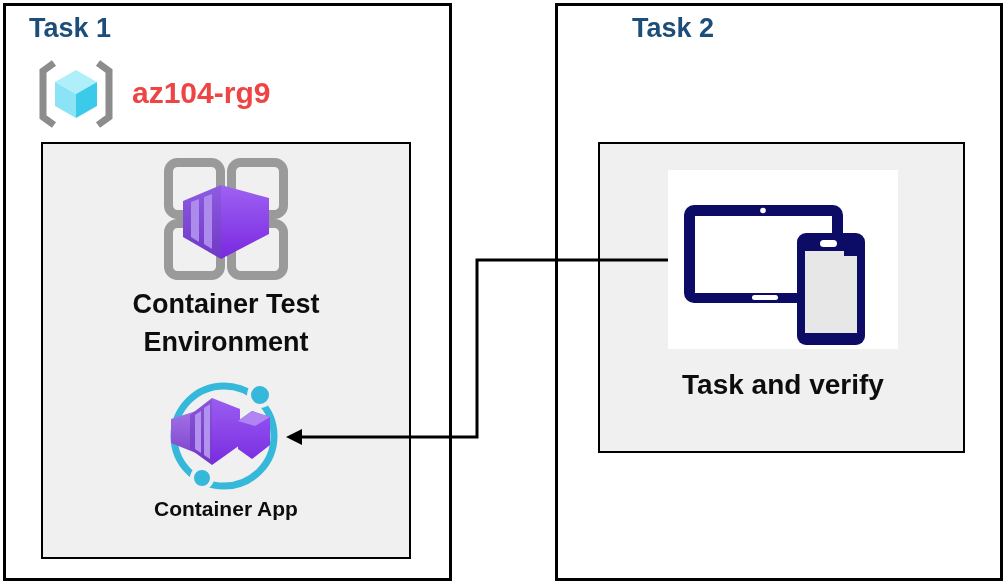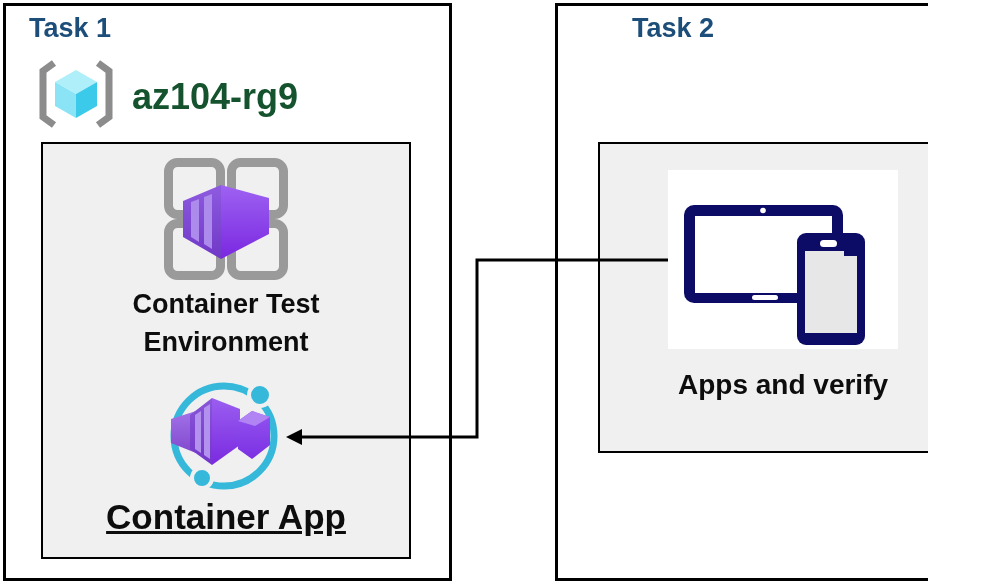--- a/index.html
+++ b/index.html
@@ -1,17 +1,17 @@
 <!DOCTYPE html>
 <html style="--title-blue: #1D4E79; --border-black: #000000; --panel-fill: #F0F0F0; --device-navy: #0C0C66; --cyan: #35B8DA; --purple-main: #8A4AE0; --frame-gray: #9A9A9A; --cube-top: #AEEFFA; --cube-left: #8AE4F6; --cube-right: #3CCAEB;"><head>
 <meta charset="utf-8">
 <style>
   html,body{margin:0;padding:0;background:#fff;}
   .canvas{
-    position:relative;width:928px;height:584px;background:#fff;overflow:hidden;
+    position:relative;width:1006px;height:584px;background:#fff;overflow:hidden;
     font-family:"Liberation Sans",sans-serif;
   }
   .task-box{
     position:absolute;box-sizing:border-box;background:#fff;
     border:3px solid #000;z-index:1;
   }
   #task1-box{left:3px;top:3px;width:449px;height:578px;}
   #task2-box{left:555px;top:3px;width:448px;height:578px;}
   .task-title{
     position:absolute;font-size:27px;font-weight:bold;color:var(--title-blue,#1D4E79);
@@ -21,32 +21,32 @@
   #task2-title{left:585px;top:13px;margin-left:47px;}
   .inner-panel{
     position:absolute;box-sizing:border-box;background:var(--panel-fill,#F0F0F0);
     border:2px solid #000;z-index:2;
   }
   #task1-panel{left:41px;top:142px;width:370px;height:417px;}
   #task2-panel{left:598px;top:142px;width:367px;height:311px;}
   .icon-abs{position:absolute;z-index:3;}
   #rg-icon{left:33px;top:58px;}
   #rg-label{
-    position:absolute;left:132px;top:76px;font-size:36px;font-weight:bold;color:#14532d;
+    position:absolute;left:132px;top:76px;font-size:30px;font-weight:bold;color:#ef4444;
     z-index:3;white-space:nowrap;
   }
   #cae-icon{left:163px;top:157px;}
   #env-label{
     position:absolute;left:86px;top:285px;width:280px;text-align:center;
     font-size:27px;font-weight:bold;color:#0d0d0d;line-height:38px;z-index:3;
   }
   #ca-icon{left:166px;top:381px;}
   #ca-label{
     position:absolute;left:76px;top:497px;width:300px;text-align:center;
-    font-size:35px;font-weight:bold;color:#0d0d0d;z-index:3;white-space:nowrap;text-decoration:underline;
+    font-size:21px;font-weight:bold;color:#0d0d0d;z-index:3;white-space:nowrap;
   }
   #device-plate{
     position:absolute;left:668px;top:170px;width:230px;height:179px;background:#fff;z-index:3;
   }
   #verify-label{
     position:absolute;left:633px;top:369px;width:300px;text-align:center;
     font-size:28px;font-weight:bold;color:#0d0d0d;z-index:3;white-space:nowrap;
   }
   #connector{
     position:absolute;left:0;top:0;width:1006px;height:584px;z-index:6;pointer-events:none;
@@ -137,20 +137,20 @@
       <rect x="16" y="35" width="159" height="98" rx="10" style="fill:var(--device-navy,#0C0C66)"></rect>
       <rect x="27" y="46" width="137" height="77" fill="#FFFFFF"></rect>
       <circle cx="95" cy="40.5" r="2.8" fill="#FFFFFF"></circle>
       <rect x="84" y="125" width="26" height="5" rx="2.5" fill="#FFFFFF"></rect>
       <rect x="129" y="63" width="68" height="112" rx="9" style="fill:var(--device-navy,#0C0C66)"></rect>
       <rect x="137" y="81" width="52" height="82" fill="#E7E7E7"></rect>
       <rect x="176" y="81" width="13" height="5" style="fill:var(--device-navy,#0C0C66)"></rect>
       <rect x="152" y="70" width="17" height="7" rx="3.5" fill="#FFFFFF"></rect>
     </svg>
   </div>
-  <div id="verify-label">Apps and verify</div>
+  <div id="verify-label">Task and verify</div>
 
   <svg id="connector" viewBox="0 0 1006 584">
     <path d="M668 260 H477 V437 H301" fill="none" stroke="#000" stroke-width="3"></path>
     <polygon points="286,437 302,429 302,445" fill="#000"></polygon>
   </svg>
 
 </div>
 
 </body></html>

